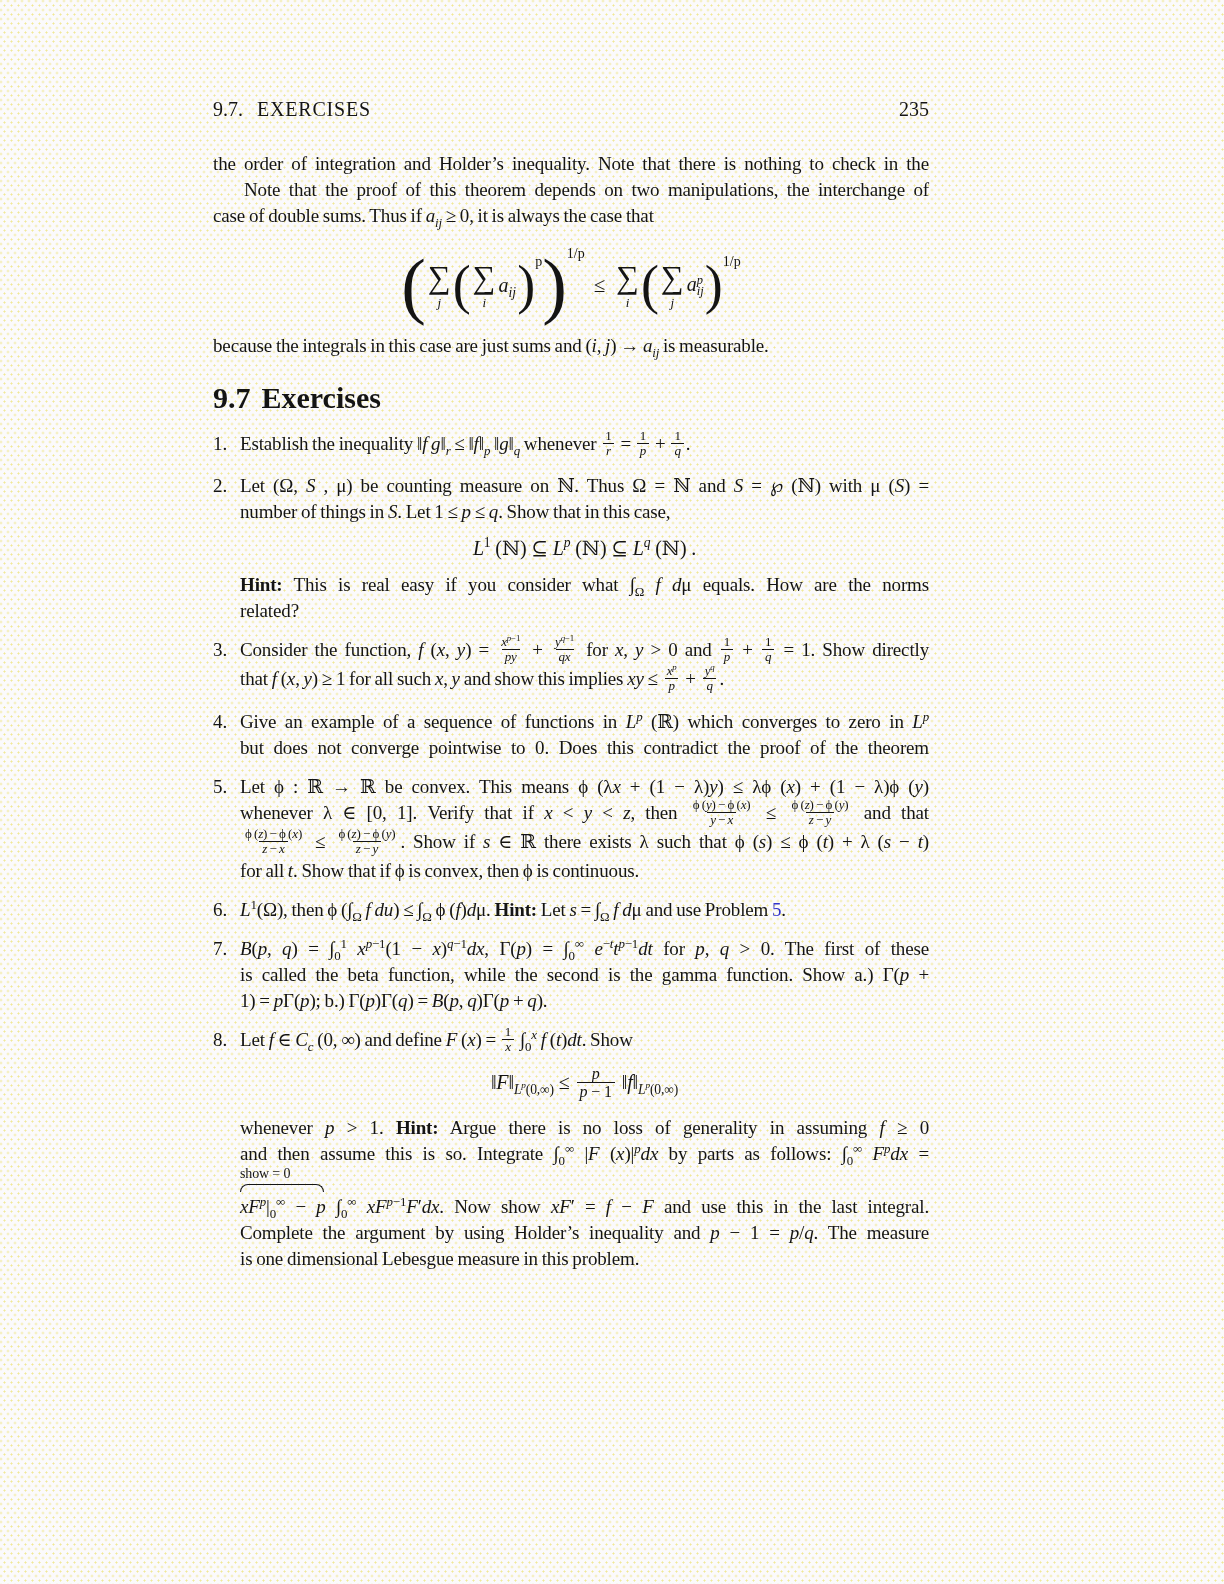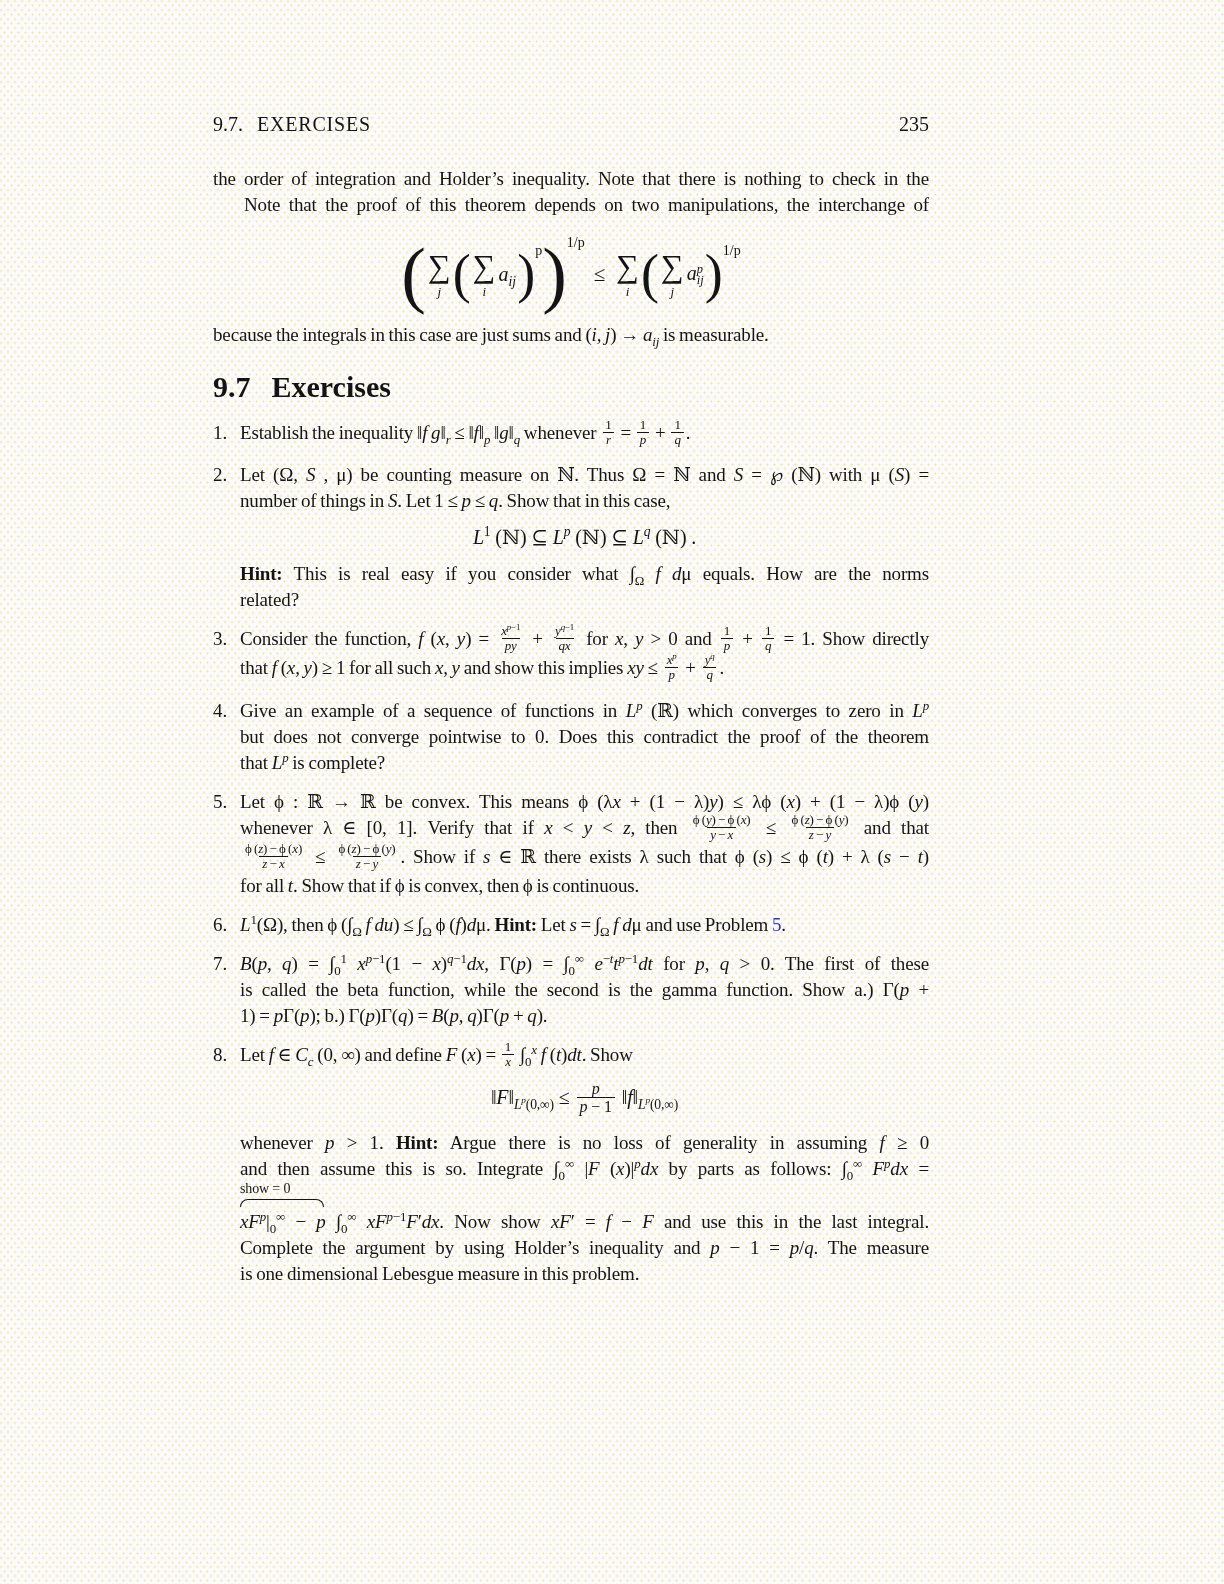--- a/index.html
+++ b/index.html
@@ -9,21 +9,21 @@
     background-image:
       radial-gradient(circle,#f1e896 0.9px,rgba(255,255,255,0) 1.15px),
       radial-gradient(circle,#f1e896 0.9px,rgba(255,255,255,0) 1.15px);
     background-size:7px 9px;
     background-position:1px 1px,4.5px 5.5px;
     color:#141414;
     font-family:"Liberation Serif","DejaVu Serif","DejaVu Sans",serif;
     font-size:19px;
     -webkit-font-smoothing:antialiased;
   }
-  .sheet{position:absolute;left:213px;top:1px;width:716px;padding-top:112px;}
+  .sheet{position:absolute;left:213px;top:16px;width:716px;padding-top:82px;}
   
   .rh{display:flex;justify-content:space-between;font-size:20px;margin-bottom:30px;}
   .rh-left .num{margin-right:14px;}
   .rh-left .ttl{letter-spacing:0.8px;}
   
   .ln{line-height:26px;text-align:justify;text-align-last:justify;letter-spacing:-0.15px;word-spacing:-0.8px;}
   .ln.last{text-align-last:left;}
   .ln.ind{text-indent:31px;}
   sup,sub{font-size:68%;line-height:0;}
   i{font-style:italic;}
@@ -41,21 +41,21 @@
   .pM{font-size:54px;}
   .sum{display:inline-flex;flex-direction:column;align-items:center;line-height:1;margin:0 2px;}
   .ss{font-size:32px;}
   .sl{font-size:13px;font-style:italic;margin-top:3px;}
   .trm{font-size:20px;font-style:italic;margin:0 1px;}
   .stk{display:inline-flex;flex-direction:column;align-items:flex-start;font-size:12.5px;line-height:11px;font-style:italic;vertical-align:middle;}
   .expL{font-size:14px;align-self:flex-start;margin-top:1px;}
   .expM{font-size:14px;align-self:flex-start;margin-top:9px;}
   .rel{font-size:21px;margin:0 9px;}
   
-  .h2{display:flex;gap:21px;font-size:30px;font-weight:bold;margin:22px 0 16px;}
+  .h2{display:flex;gap:11px;font-size:30px;font-weight:bold;margin:22px 0 16px;}
   
   .xi{display:flex;margin-top:13px;}
   .xn{flex:0 0 27px;line-height:26px;}
   .xb{flex:1;min-width:0;}
   .hint{}
   
   .obw{line-height:1;}
   .obl{font-size:14px;display:block;margin-bottom:3px;letter-spacing:-0.15px;}
   .obb{display:block;width:82px;height:7px;border:1.4px solid #141414;border-bottom:none;border-radius:8px 8px 0 0;}
   .obw + .ln{margin-top:2px;}
@@ -71,20 +71,21 @@
     <div class="rh-left">
       <span class="num">9.7.</span><span class="ttl">EXERCISES</span>
     </div>
     <div class="rh-right">235</div>
   </header>
 
   <div class="content">
 
     <div class="ln">the order of integration and Holder’s inequality. Note that there is nothing to check in the</div>
     <div class="ln ind">Note that the proof of this theorem depends on two manipulations, the interchange of</div>
+    <div class="ln last">case of double sums. Thus if <i>a<sub>ij</sub></i> ≥ 0, it is always the case that</div>
 
     <div class="bigeq">
       <span class="par pL">(</span>
       <span class="sum">
           <span class="ss">∑</span>
           <span class="sl">j</span>
         </span>
       <span class="par pM">(</span>
       <span class="sum">
           <span class="ss">∑</span>
@@ -173,21 +174,20 @@
               <span class="d"><i>q</i></span>
             </span>.</div>
       </div>
     </div>
 
     <div class="xi">
       <div class="xn">4.</div>
       <div class="xb">
         <div class="ln">Give an example of a sequence of functions in <i>L</i><sup><i>p</i></sup> (ℝ) which converges to zero in <i>L</i><sup><i>p</i></sup></div>
         <div class="ln">but does not converge pointwise to 0. Does this contradict the proof of the theorem</div>
-        <div class="ln last">that <i>L</i><sup><i>p</i></sup> is complete?</div>
       </div>
     </div>
 
     <div class="xi">
       <div class="xn">5.</div>
       <div class="xb">
         <div class="ln">Let ϕ : ℝ → ℝ be convex.  This means ϕ (λ<i>x</i> + (1 − λ)<i>y</i>) ≤ λϕ (<i>x</i>) + (1 − λ)ϕ (<i>y</i>)</div>
         <div class="ln">whenever λ ∈ [0, 1].  Verify that if <i>x</i> &lt; <i>y</i> &lt; <i>z</i>, then <span class="fr">
               <span class="n">ϕ (<i>y</i>) − ϕ (<i>x</i>)</span>
               <span class="d"><i>y</i> − <i>x</i></span>

